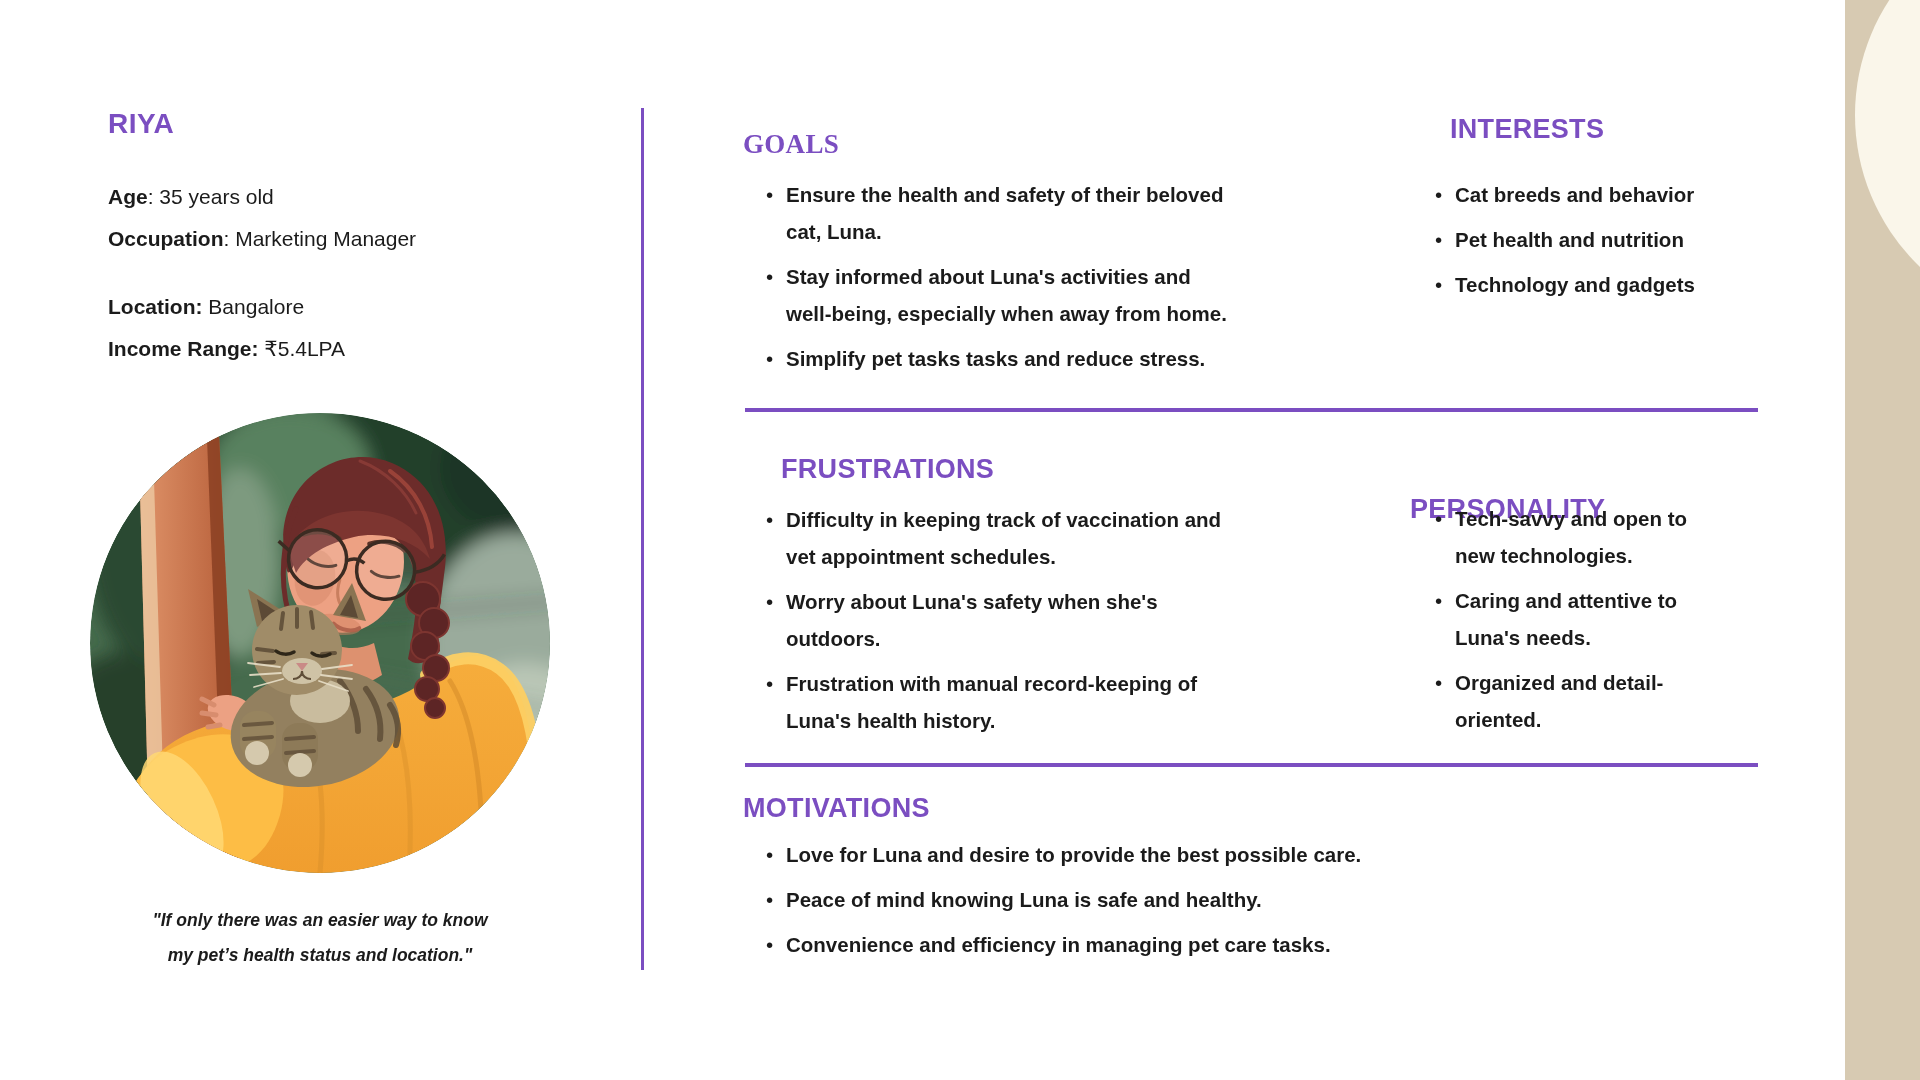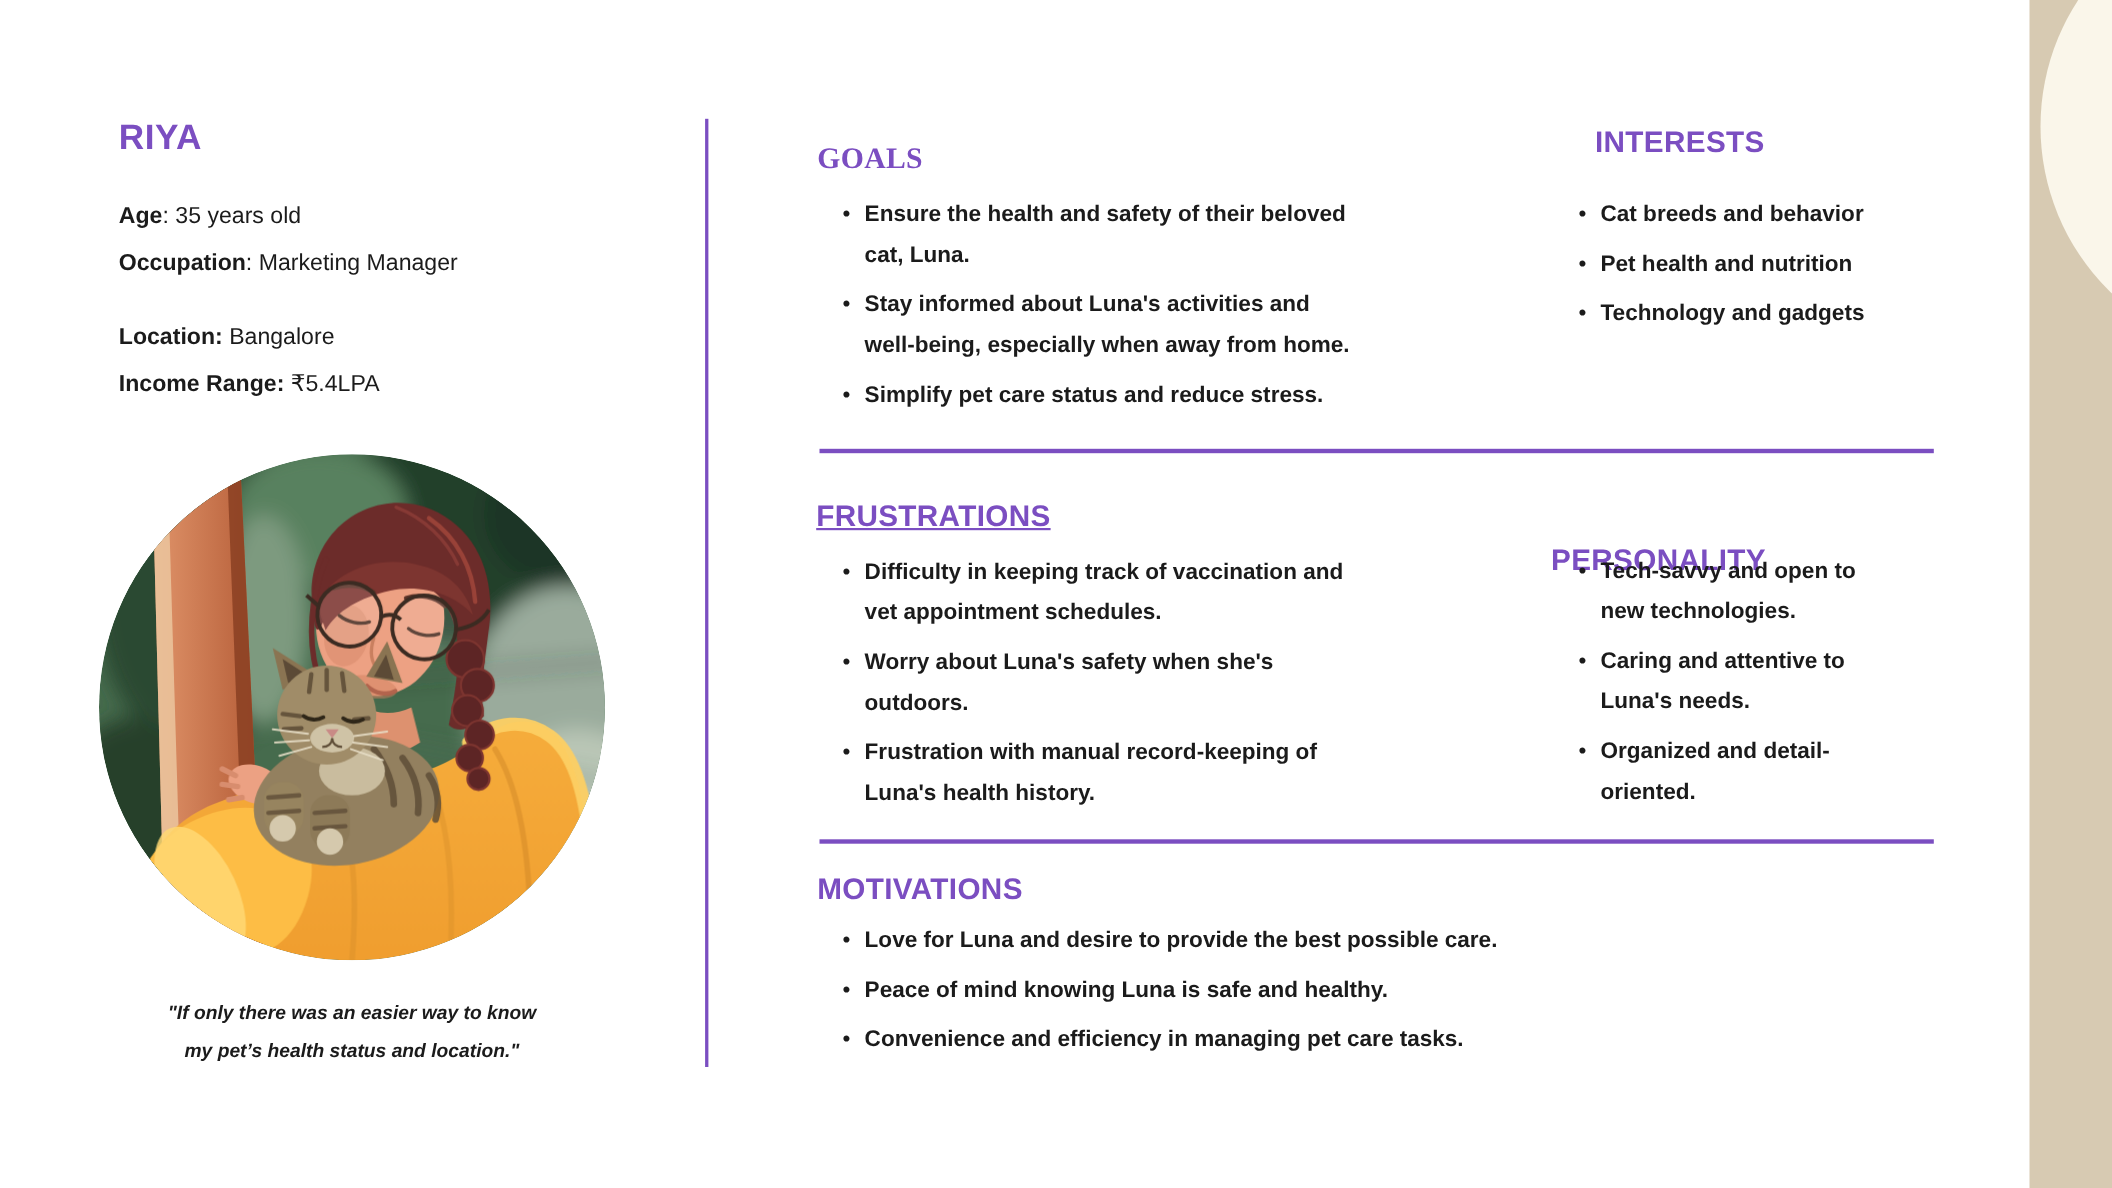--- a/index.html
+++ b/index.html
@@ -9,39 +9,39 @@
   *{margin:0;padding:0;box-sizing:border-box;}
   html,body{width:1920px;height:1080px;overflow:hidden;}
   body{font-family:"Liberation Sans","DejaVu Sans",sans-serif;background:var(--page);color:var(--text);}
   .page{position:relative;width:1920px;height:1080px;background:var(--page);}
 
   
   .accent-strip{position:absolute;left:1845px;top:0;width:75px;height:1080px;background:var(--tan);overflow:hidden;}
   .accent-circle{position:absolute;left:10px;top:-95px;width:420px;height:420px;border-radius:50%;background:var(--cream);}
 
   
-  .persona-name{position:absolute;left:108px;top:107px;font-size:32px;line-height:34px;font-weight:700;color:var(--accent);letter-spacing:.5px;}
+  .persona-name{position:absolute;left:108px;top:107px;font-size:28px;line-height:34px;font-weight:700;color:var(--accent);letter-spacing:.5px;}
   .details{position:absolute;left:108px;top:176px;font-size:21px;line-height:42px;}
   .dgroup2{margin-top:26px;}
   .dlabel{font-weight:700;}
   .photo-wrap{position:absolute;left:90px;top:413px;width:460px;height:460px;border-radius:50%;overflow:hidden;}
   .photo-wrap svg{display:block;}
   .quote{position:absolute;left:70px;top:903px;width:500px;text-align:center;font-style:italic;font-weight:600;font-size:17.5px;line-height:35px;white-space:pre-line;}
 
   
   .vline{position:absolute;left:641px;top:108px;width:3px;height:862px;background:var(--line);}
   .hline{position:absolute;height:4px;background:var(--line);}
   .hline1{left:745px;top:408px;width:1013px;}
   .hline2{left:745px;top:763px;width:1013px;}
 
   
   .sec-h{position:absolute;font-size:27px;line-height:34px;font-weight:700;color:var(--accent);letter-spacing:.3px;}
   .goals-h{left:743px;top:127px;font-family:Liberation Serif, serif;}
   .interests-h{left:1410px;top:112px;margin-left:40px;}
-  .frustrations-h{left:742px;top:452px;text-decoration:underline;}
+  .frustrations-h{left:781px;top:452px;}
   .personality-h{left:1410px;top:452px;margin-top:40px;}
   .motivations-h{left:743px;top:791px;}
 
   
   .blist{position:absolute;list-style:none;font-size:20.5px;line-height:37px;}
   .blist li{display:flex;margin-bottom:8px;}
   .dot{flex:0 0 20px;}
   .btext{white-space:pre-line;font-weight:bold;}
   .main-col{margin-left:0;}
   .main-col li{padding-left:23px;}
@@ -252,21 +252,21 @@
         <span class="btext">Ensure the health and safety of their beloved
 cat, Luna.</span>
       </li>
     <li>
         <span class="dot">•</span>
         <span class="btext">Stay informed about Luna's activities and
 well-being, especially when away from home.</span>
       </li>
     <li>
         <span class="dot">•</span>
-        <span class="btext">Simplify pet care status and reduce stress.</span>
+        <span class="btext">Simplify pet tasks tasks and reduce stress.</span>
       </li>
   </ul>
 
   <div class="sec-h interests-h">INTERESTS</div>
   <ul class="blist side-col interests-list">
     <li>
         <span class="dot">•</span>
         <span class="btext">Cat breeds and behavior</span>
       </li>
     <li>

